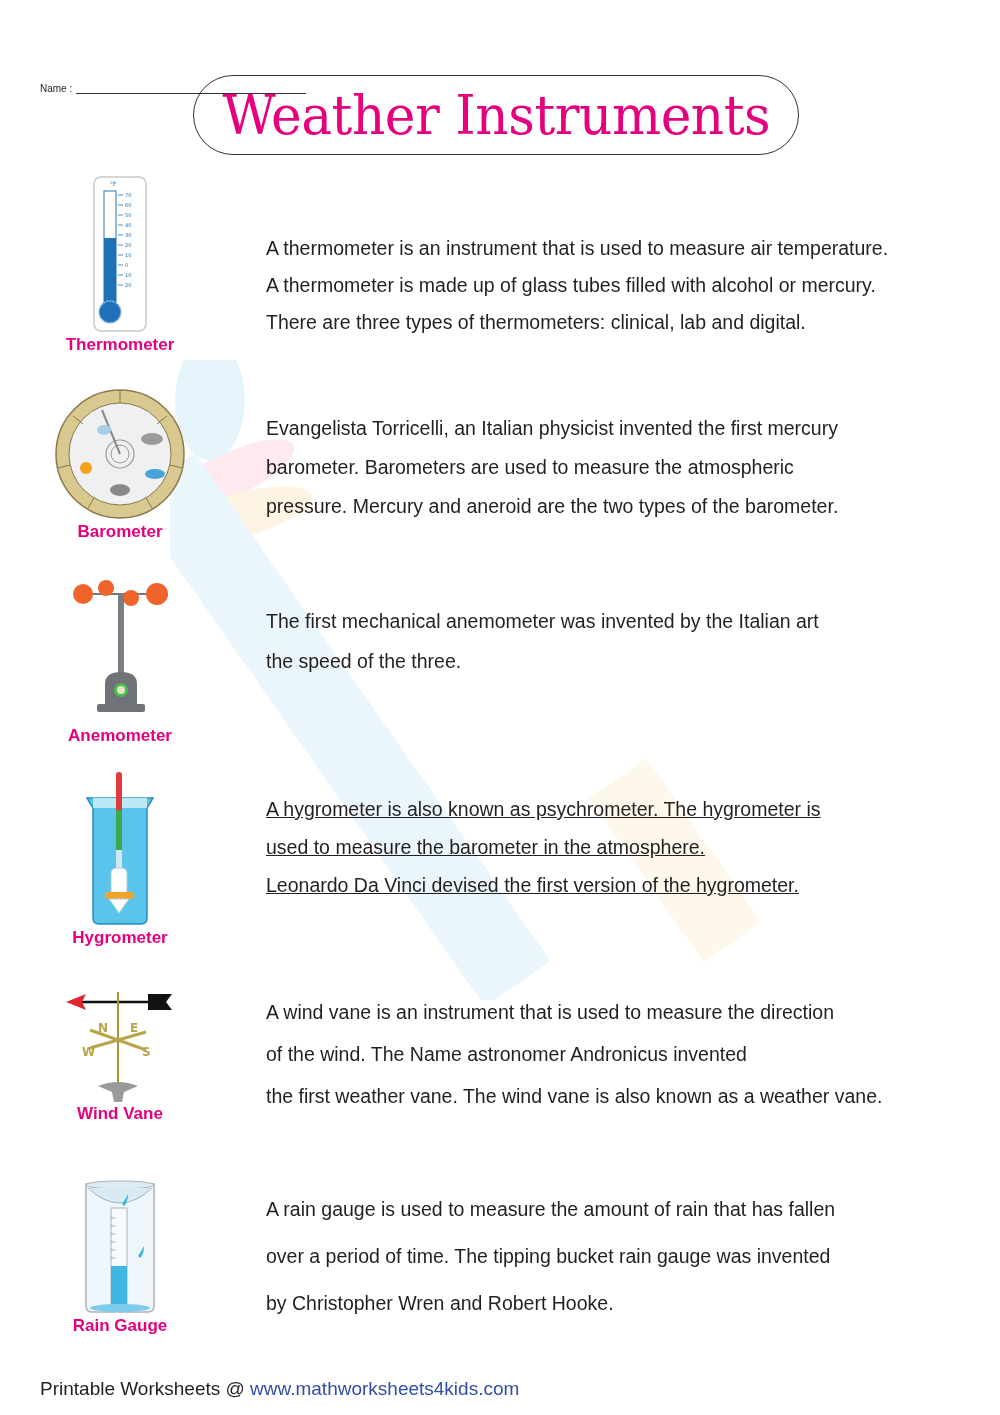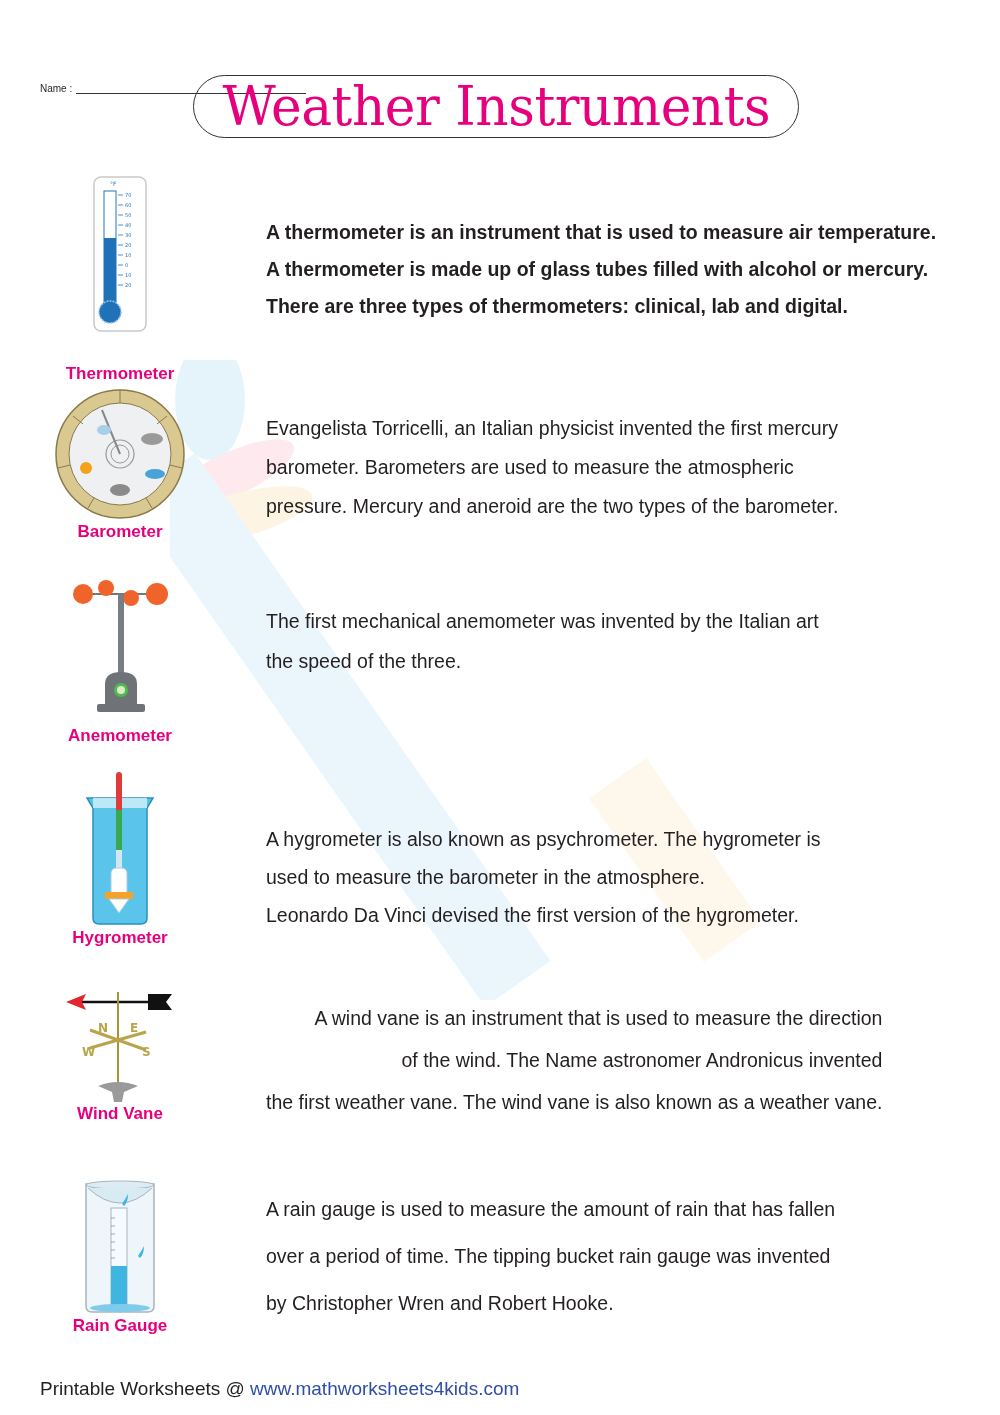--- a/index.html
+++ b/index.html
@@ -1,20 +1,20 @@
 <!DOCTYPE html>
 <html><head>
   <meta charset="utf-8">
   <style>
     html, body { margin: 0; padding: 0; background: #ffffff; }
     body { width: 1000px; height: 1415px; position: relative; overflow: hidden;
            font-family: "Liberation Sans", "DejaVu Sans", sans-serif; color: #231f20; }
     .name-row { position: absolute; left: 40px; top: 34px; font-size: 10px; display: flex; align-items: flex-end; margin-top: 41px; }
     .name-line { display: inline-block; width: 230px; border-bottom: 1.5px solid #333; margin-left: 4px; height: 18px; }
-    .title-box { position: absolute; left: 193px; top: 75px; width: 606px; height: 63px;
+    .title-box { position: absolute; left: 193px; top: 75px; width: 606px; height: 80px;
                  border: 1.5px solid #333; border-radius: 40px; box-sizing: border-box;
                  display: flex; align-items: center; justify-content: center; }
     .title { font-family: "DejaVu Serif", "Liberation Serif", serif; font-size: 54px; color: #e6007e;
              letter-spacing: -0.5px; font-weight: normal; transform: scaleX(0.96); }
     .watermark { position: absolute; left: 170px; top: 360px; width: 720px; height: 640px; pointer-events: none; opacity: 0.22; }
     .section { position: absolute; left: 0; width: 1000px; }
     .icon-wrap { position: absolute; left: 50px; width: 140px; display: flex; flex-direction: column; align-items: center; }
     .icon-label { color: #e6007e; font-weight: bold; font-size: 17px; margin-top: 2px; white-space: nowrap; }
     .desc { position: absolute; left: 266px; font-size: 19.5px; color: #231f20; }
     .desc p { margin: 0; white-space: nowrap; }
@@ -35,21 +35,21 @@
 
 <svg class="watermark" viewBox="0 0 720 640">
   <ellipse cx="40" cy="40" rx="35" ry="60" fill="#8ecdf0"></ellipse>
   <ellipse cx="60" cy="115" rx="70" ry="22" fill="#f7a0b5" transform="rotate(-25 60 115)"></ellipse>
   <ellipse cx="70" cy="155" rx="75" ry="22" fill="#fcd28a" transform="rotate(-15 70 155)"></ellipse>
   <rect x="130" y="60" width="80" height="620" fill="#a7d8f5" transform="rotate(-35 170 370)"></rect>
   <rect x="470" y="400" width="70" height="200" fill="#fde3ad" transform="rotate(-35 505 500)"></rect>
 </svg>
 
 <div class="section" style="top:175px;">
-  <div class="icon-wrap" style="top:0;gap:29px;">
+  <div class="icon-wrap" style="top:0;">
     <svg width="56" height="158" viewBox="0 0 56 158">
       <rect x="2" y="2" width="52" height="154" rx="7" fill="#fff" stroke="#c9c9c9" stroke-width="1.5"></rect>
       <text x="18" y="11" font-size="6" fill="#2274b8" font-family="DejaVu Sans, sans-serif">°F</text>
       <rect x="12" y="16" width="12" height="118" fill="#fff" stroke="#2274b8" stroke-width="1"></rect>
       <rect x="12" y="63" width="12" height="72" fill="#1f71b8"></rect>
       <circle cx="18" cy="137" r="11" fill="#1f71b8" stroke="#9cc3e4" stroke-width="1.5" stroke-dasharray="2 1"></circle>
       <g stroke="#2274b8" stroke-width="0.8">
         <line x1="26" y1="20" x2="31" y2="20"></line>
           <line x1="26" y1="30" x2="31" y2="30"></line>
         <line x1="26" y1="40" x2="31" y2="40"></line>
@@ -69,21 +69,21 @@
           <text x="33" y="62">30</text>
           <text x="33" y="72">20</text>
         <text x="33" y="82">10</text>
           <text x="33" y="92">0</text>
           <text x="33" y="102">10</text>
         <text x="33" y="112">20</text>
       </g>
     </svg>
     <span class="icon-label">Thermometer</span>
   </div>
-  <div class="desc" style="top:39px; line-height:37px;font-weight:bold;">
+  <div class="desc" style="top:55px; line-height:37px;">
     <p>A thermometer is an instrument that is used to measure air temperature.</p>
     <p>A thermometer is made up of glass tubes filled with alcohol or mercury.</p>
     <p>There are three types of thermometers: clinical, lab and digital.</p>
   </div>
 </div>
 
 <div class="section" style="top:385px;">
   <div class="icon-wrap" style="top:3px;">
     <svg width="132" height="132" viewBox="0 0 132 132">
       <circle cx="66" cy="66" r="64" fill="#d9c88f" stroke="#8a7a4a" stroke-width="1.5"></circle>
@@ -144,21 +144,21 @@
       <rect x="18" y="30" width="54" height="10" fill="#c8ecf7" opacity="0.9"></rect>
       <rect x="41" y="4" width="6" height="42" rx="3" fill="#e03a3a"></rect>
       <rect x="41" y="42" width="6" height="40" fill="#3aa84c"></rect>
       <rect x="41" y="82" width="6" height="20" fill="#d0e8f2"></rect>
       <rect x="36" y="100" width="16" height="28" rx="5" fill="#ffffff" stroke="#aacde0" stroke-width="1"></rect>
       <rect x="30" y="124" width="28" height="7" fill="#f3a22a"></rect>
       <path d="M34 131 L54 131 L44 145 Z" fill="#ffffff" stroke="#aacde0" stroke-width="1"></path>
     </svg>
     <span class="icon-label">Hygrometer</span>
   </div>
-  <div class="desc" style="top:52px; line-height:38px;">
+  <div class="desc" style="top:22px; line-height:38px;text-decoration:underline;">
     <p>A hygrometer is also known as psychrometer. The hygrometer is</p>
     <p>used to measure the barometer in the atmosphere.</p>
     <p>Leonardo Da Vinci devised the first version of the hygrometer.</p>
   </div>
 </div>
 
 <div class="section" style="top:990px;">
   <div class="icon-wrap" style="top:0px;">
     <svg width="120" height="112" viewBox="0 0 120 112">
       <line x1="20" y1="12" x2="100" y2="12" stroke="#111" stroke-width="2.5"></line>
@@ -170,21 +170,21 @@
       <g font-size="12" fill="#b8a54a" font-family="DejaVu Sans, sans-serif" font-weight="bold">
         <text x="38" y="42">N</text>
         <text x="70" y="42">E</text>
         <text x="82" y="66">S</text>
         <text x="22" y="66">W</text>
       </g>
       <path d="M38 96 Q58 88 78 96 L64 102 L62 112 L54 112 L52 102 Z" fill="#9a9a9a"></path>
     </svg>
     <span class="icon-label">Wind Vane</span>
   </div>
-  <div class="desc" style="top:7px; line-height:42px;text-align:right;">
+  <div class="desc" style="top:1px; line-height:42px;">
     <p>A wind vane is an instrument that is used to measure the direction</p>
     <p>of the wind. The Name astronomer Andronicus invented</p>
     <p>the first weather vane. The wind vane is also known as a weather vane.</p>
   </div>
 </div>
 
 <div class="section" style="top:1178px;">
   <div class="icon-wrap" style="top:0px;">
     <svg width="80" height="136" viewBox="0 0 80 136">
       <path d="M6 6 L74 6 L74 128 Q74 134 68 134 L12 134 Q6 134 6 128 Z" fill="#eef6fb" stroke="#a8b4bc" stroke-width="1.5"></path>

